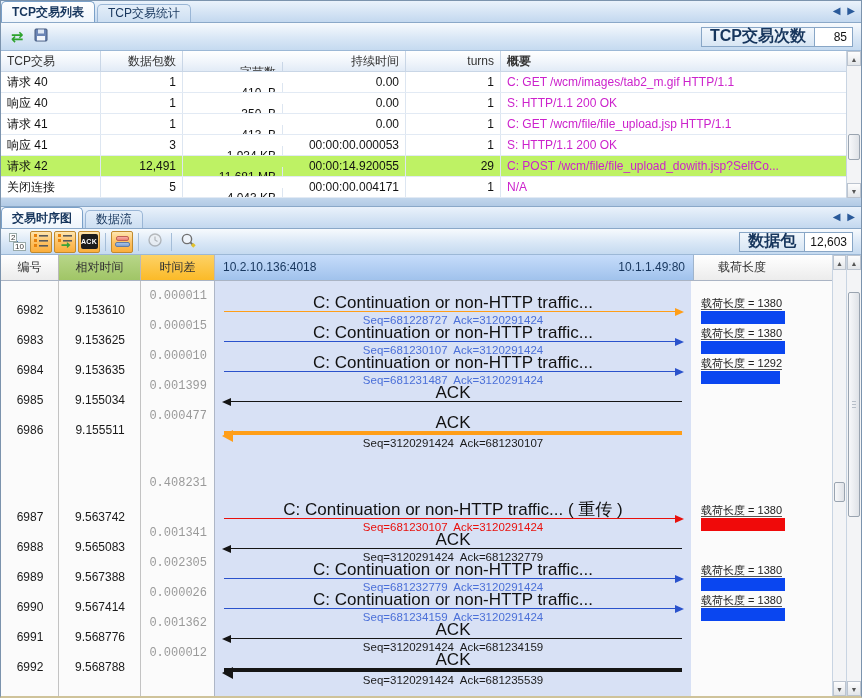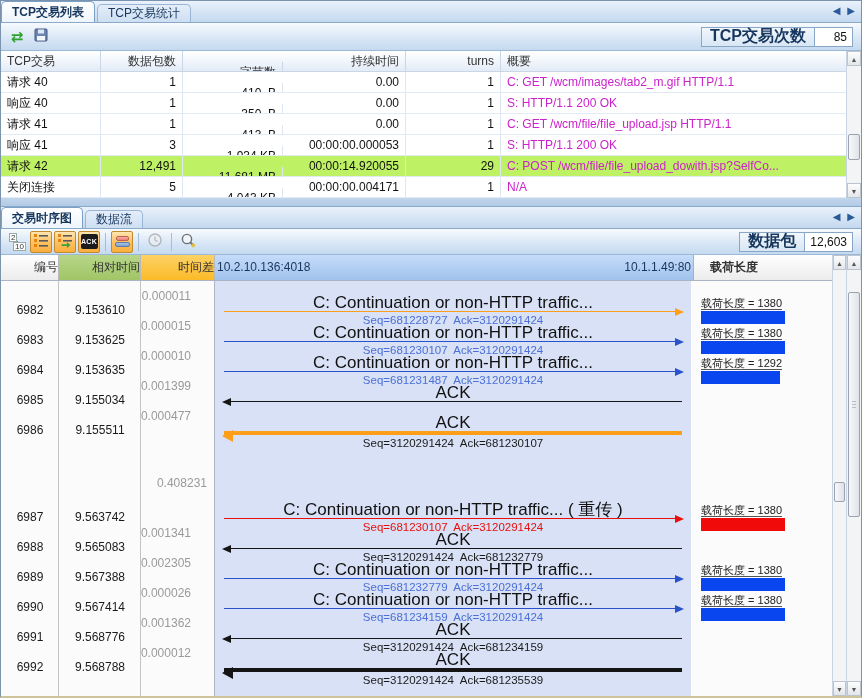--- a/index.html
+++ b/index.html
@@ -46,21 +46,21 @@
            border-bottom:1px solid #c9d6e6; }
   .thcell { line-height:20px; padding:0 6px; color:#333; border-right:1px solid #c9d6e6;
             white-space:nowrap; overflow:hidden; }
   .trow { height:21px; display:flex; background:#fff; border-bottom:1px solid #e2eaf4; }
   .trow.sel { background:#bef264; }
   .tcell { line-height:20px; padding:0 6px; border-right:1px solid #dde6f1; white-space:pre;
            overflow:hidden; }
   .tc0 { width:100px; } .tc1 { width:82px; text-align:right; } .tc2 { width:100px; text-align:right;margin-top:11px; }
   .tc3 { width:123px; text-align:right; } .tc4 { width:95px; text-align:right; }
   .tc5 { flex:1; color:#cc22cc; border-right:none; }
-  .thead .tc5 { color:#333; }
+  .thead .tc5 { color:#333;font-weight:bold; }
 
   
   .vscroll { flex:0 0 15px; width:15px; background:#f3f4f6; border-left:1px solid #c8d4e2;
              display:flex; flex-direction:column; }
   .vscroll.inner { flex:0 0 14px; width:14px; }
   .sb-btn { height:15px; width:100%; font-size:7px; color:#555; text-align:center; line-height:15px;
             background:linear-gradient(#fdfdfd,#e3e6ea); border:1px solid #bcc4cf; }
   .sb-track { flex:1; position:relative; width:100%; }
   .sb-thumb { position:absolute; left:1px; right:1px; background:linear-gradient(90deg,#f7f8fa,#dfe2e7);
               border:1px solid #9aa4b0; border-radius:2px; }
@@ -69,43 +69,43 @@
 
   
   .splitter { flex:0 0 8px; background:linear-gradient(#c2d6ec,#b2cae5); }
 
   
   .bottom-pane { flex:1; display:flex; flex-direction:column; border-top:1px solid #8aa8c8; overflow:hidden; }
   .diagram-wrap { flex:1; display:flex; overflow:hidden; }
   .diagram-main { flex:1; display:flex; flex-direction:column; overflow:hidden; }
 
   .dheader { flex:0 0 26px; height:26px; display:flex; border-bottom:1px solid #aab4c4; font-size:12px; }
-  .dh { line-height:25px; text-align:right; color:#333; border-right:1px solid #b9b9b9; overflow:hidden; white-space:nowrap; }
+  .dh { line-height:25px; text-align:center; color:#333; border-right:1px solid #b9b9b9; overflow:hidden; white-space:nowrap; }
   .dh-no  { width:58px; background:linear-gradient(#ffffff,#ececec); }
   .dh-rel { width:82px; background:linear-gradient(#b8d689,#a0c566); }
   .dh-diff{ width:74px; background:linear-gradient(#fdd266,#fbba28); }
   .dh-endpoints { flex:1; background:linear-gradient(#c6dcfa,#a0c2ec); color:#17365d;
-                  display:flex; justify-content:space-between; padding:0 2px; border-right:1px solid #9fb4cc; }
-  .dh-payload { width:138px; background:linear-gradient(#ffffff,#ececec); text-align:left; padding-left:16px; border-right:none;font-weight:bold; }
+                  display:flex; justify-content:space-between; padding:0 8px; border-right:1px solid #9fb4cc; }
+  .dh-payload { width:138px; background:linear-gradient(#ffffff,#ececec); text-align:left; padding-left:24px; border-right:none; }
 
   .dbody { flex:1; overflow:hidden; padding-top:15px;
     background:linear-gradient(90deg,
       #fbfbfb 0 57px, #c3c3c3 57px 58px,
       #fbfbfb 58px 139px, #c3c3c3 139px 140px,
       #fbfbfb 140px 213px, #aeb6c6 213px 214px,
       #d8e1f5 214px 690px,
       #fbfbfb 690px 100%); }
 
   .drow { height:30px; display:flex; }
   .drow.gaprow { height:57px; }
   .dc { overflow:visible; }
   .dc-no  { width:58px; text-align:center; padding-top:7px; color:#1a1a1a; }
   .dc-rel { width:82px; text-align:center; padding-top:7px; color:#1a1a1a; }
   .dc-diff{ width:74px; position:relative; }
-  .diff-label { position:absolute; top:-7px; right:24px; color:#9a9a9a; font-size:12px; white-space:nowrap; }
+  .diff-label { position:absolute; top:-7px; right:8px; color:#9a9a9a; font-size:12px; white-space:nowrap;font-family:Liberation Mono, monospace; }
   .gaprow .diff-label { position:static; display:block; text-align:right; padding:30px 8px 0 0; }
 
   .dc-arrow { width:476px; padding:0 6px; }
   .pkt-label { height:13px; line-height:13px; text-align:center; font-size:17px; color:#111; white-space:pre; }
   .pkt-line { position:relative; height:0; border-top:1px solid #111; margin:2px 3px 0 3px; }
   .pkt-line.thick { border-top-width:4px; }
   .head { position:absolute; width:0; height:0; border-style:solid; }
   .hr { right:-2px; top:-4px; border-width:4px 0 4px 9px; border-color:transparent; }
   .hl { left:-2px;  top:-4px; border-width:4px 9px 4px 0; border-color:transparent; }
   .pkt-line.thick .hl { top:-5px; border-width:6px 11px 6px 0; }

